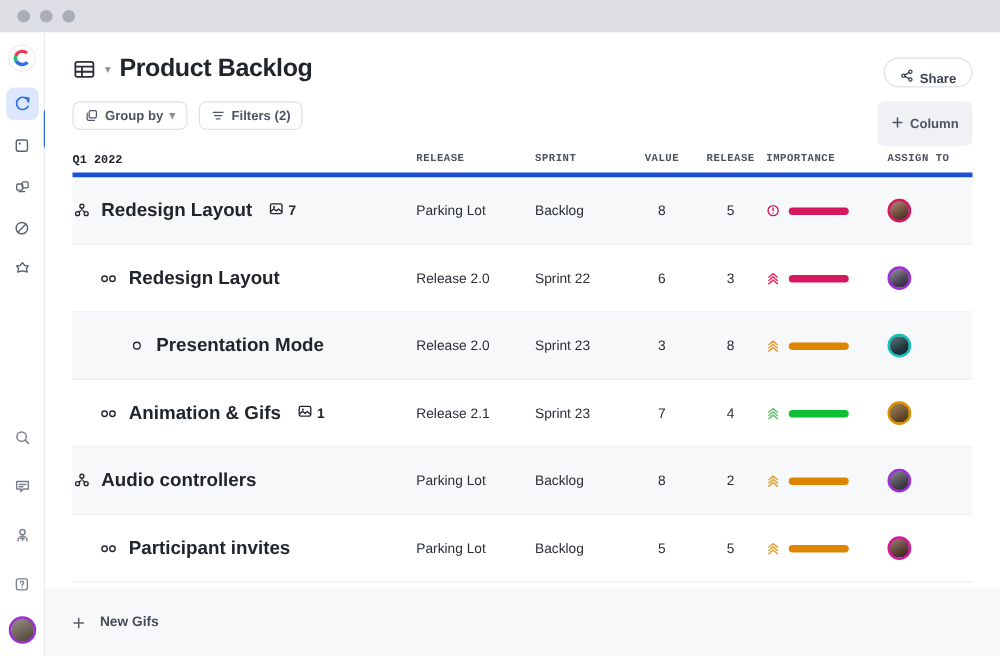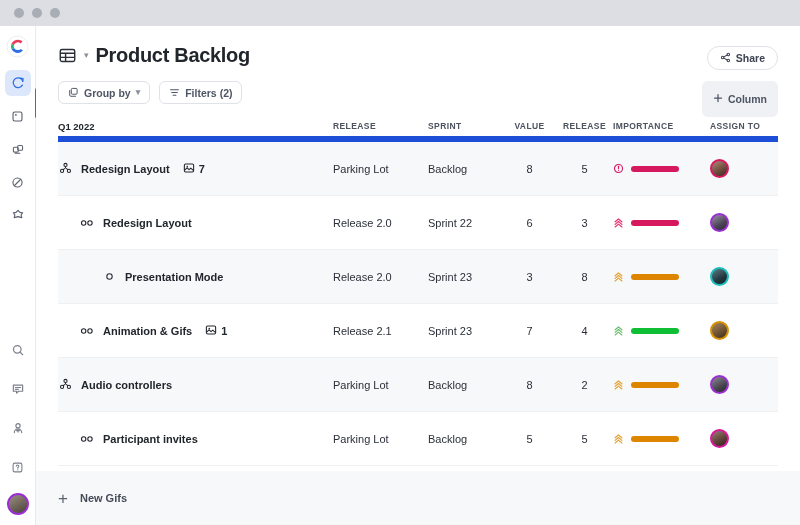--- a/index.html
+++ b/index.html
@@ -62,47 +62,47 @@
     display: inline-flex; align-items: center; gap: 5px;
     height: 23px; padding: 0 9px;
     border: 1px solid #dfe2e7; border-radius: 6px;
     background: #fff; font-size: 10.5px; font-weight: bold; color: #4e5564;
     cursor: pointer; white-space: nowrap;
   }
   .chip svg { display:block; }
 
   .top-right { position: absolute; right: 22px; top: 20px; display:flex; flex-direction:column; align-items:flex-end; gap:11px; }
   .share-btn {
-    display:inline-flex; align-items:center; gap:5px;
+    display:inline-flex; align-items:flex-end; gap:5px;
     height: 24px; padding: 0 12px;
     border: 1px solid #dfe2e7; border-radius: 13px; background:#fff;
     font-size: 10.5px; font-weight: bold; color:#3c4椒250; color:#3d4350; cursor:pointer;
   }
   .col-btn {
     display:inline-flex; align-items:center; gap:5px;
     height: 36px; padding: 0 11px;
     border-radius: 6px; background:#f0f1f4; border:none;
     font-size: 10.5px; font-weight: bold; color:#4e5564; cursor:pointer;
   }
 
   
   .table { margin-top: 12px; padding: 0 22px; flex:1; display:flex; flex-direction:column; min-height:0; }
   .grid { display: grid; grid-template-columns: 275px 95px 75px 53px 57px 97px 68px; align-items: center; }
-  .thead { height: 26px; border-bottom: 6px solid #1d4ed8; }
+  .thead { height: 26px; border-bottom: 4px solid #1d4ed8; font-family: Liberation Mono, monospace; }
   .th { font-size: 8.5px; font-weight: bold; letter-spacing: 0.4px; color: #4c525e; }
   .th.c { text-align: center; }
   .group-label { font-size: 9.5px; font-weight: bold; color: #21252c; }
 
   .row { height: 54px; border-bottom: 1px solid #eef0f2; }
   .row.alt { background: #f7f8f9; }
   .cell { font-size: 11px; color: #2b2f38; }
   .cell.c { text-align: center; }
 
   .name-cell { display:flex; align-items:center; gap:9px; }
-  .name-text { font-size: 11px; color: #21252c; }
+  .name-text { font-size: 15px; color: #21252c; }
   .name-text.bold { font-weight: bold; }
   .type-icon { display:flex; align-items:center; justify-content:center; width:14px; color:#22262e; flex:0 0 14px; }
   .img-badge { display:inline-flex; align-items:center; gap:4px; margin-left:4px; color:#22262e; font-size:11px; font-weight:bold; }
 
   .imp-cell { display:flex; align-items:center; gap:7px; }
   .bar { height: 6px; width: 48px; border-radius: 4px; }
   .imp-ico { display:flex; width:11px; flex:0 0 11px; }
 
   .assign { display:flex; justify-content:flex-start; }
   .av {

